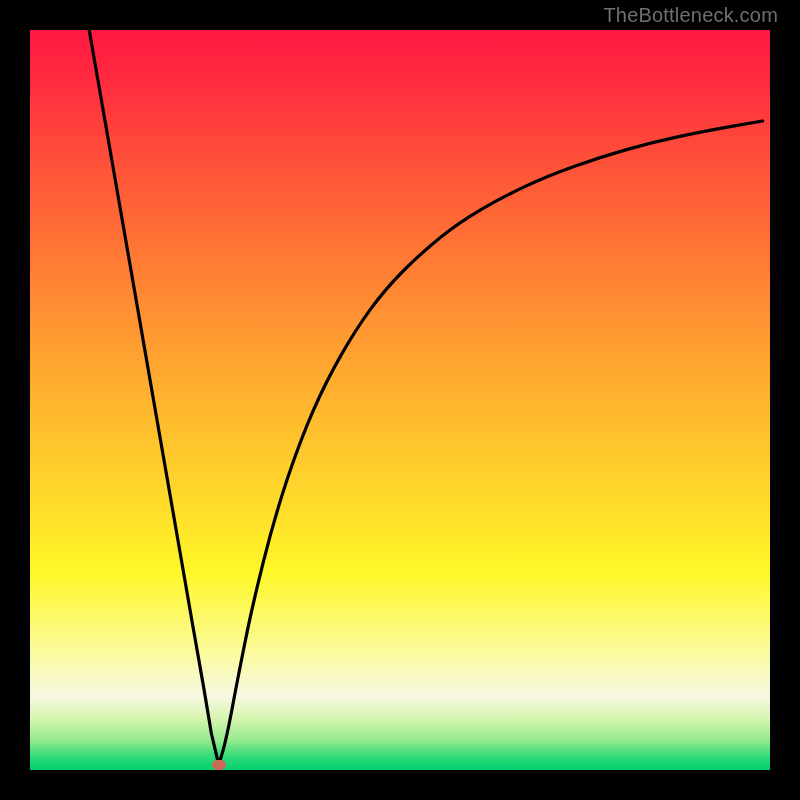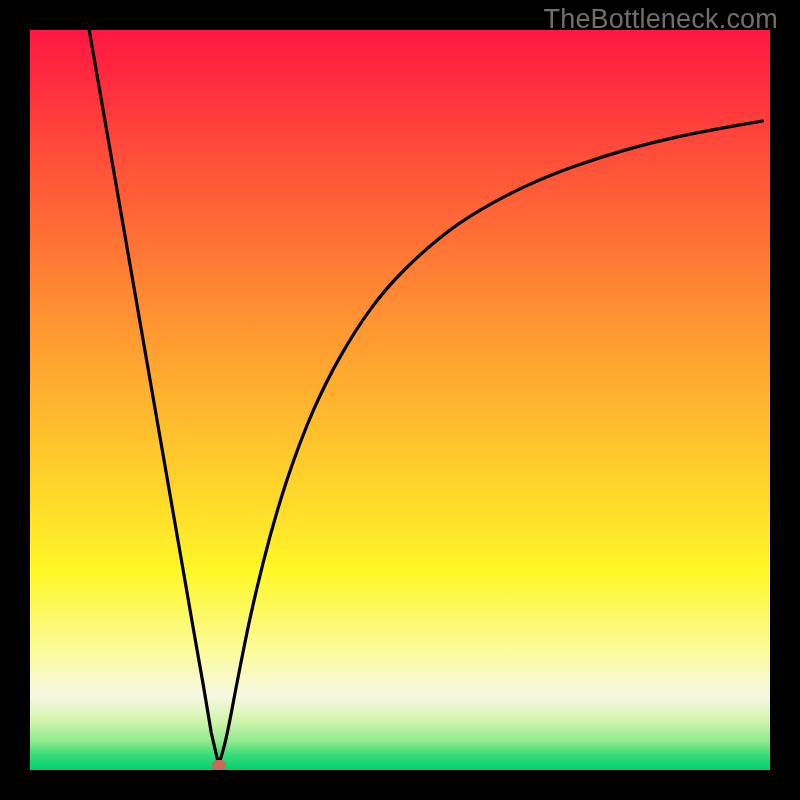--- a/index.html
+++ b/index.html
@@ -15,21 +15,21 @@
     position: relative;
     width: 800px;
     height: 800px;
     box-sizing: border-box;
   }
   .watermark {
     position: absolute;
     top: 4px;
     right: 22px;
     color: #6f6f6f;
-    font-size: 27px;
+    font-size: 20px;
     font-weight: 400;
     letter-spacing: 0.2px;
     user-select: none;
   }
   .plot-area {
     position: absolute;
     left: 30px;
     top: 30px;
     width: 740px;
     height: 740px;

